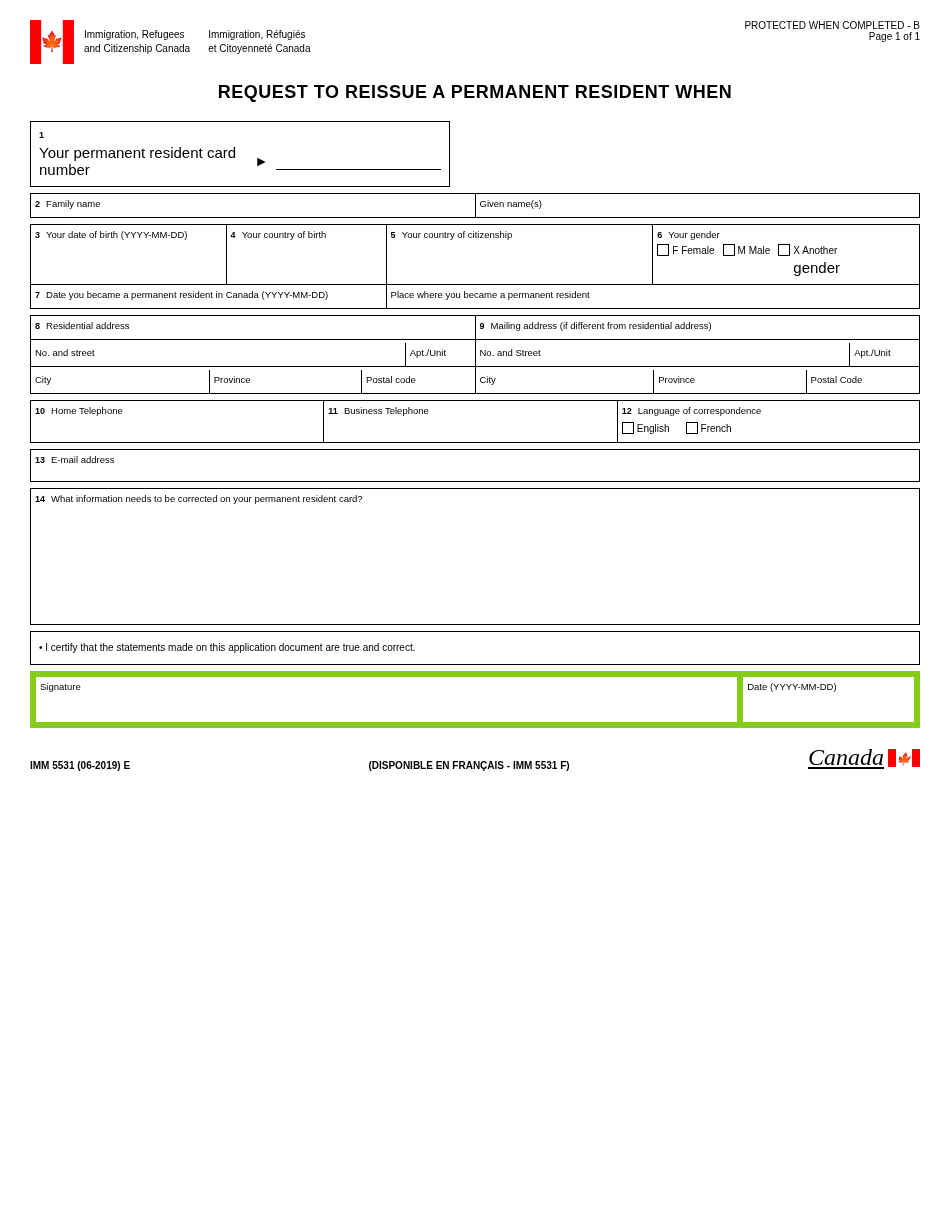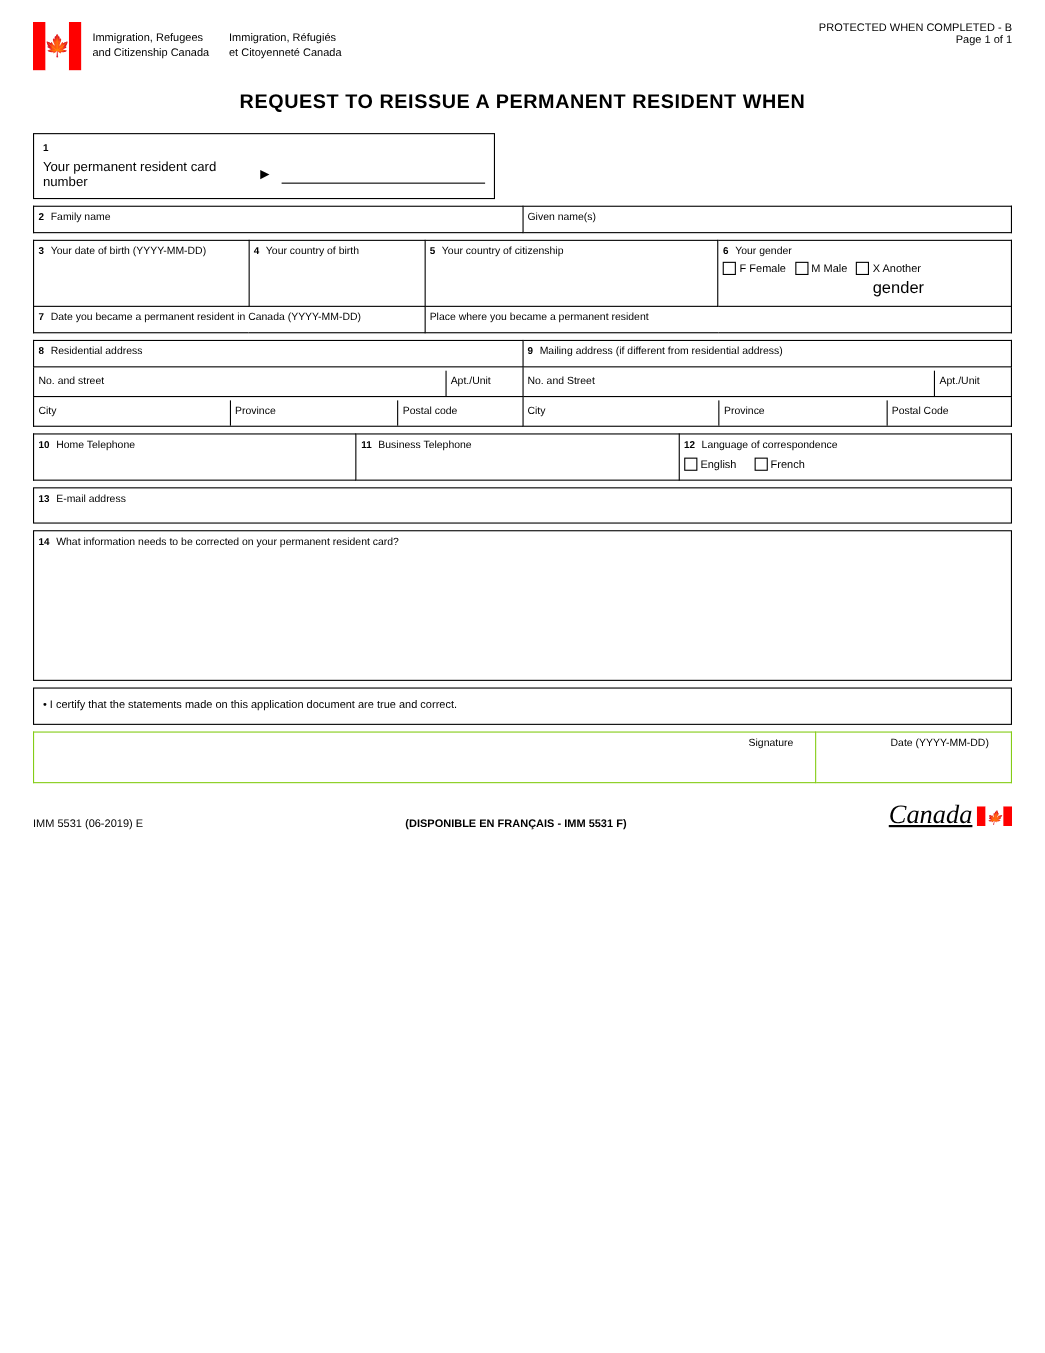--- a/index.html
+++ b/index.html
@@ -57,21 +57,21 @@
       padding: 6px 8px 8px 8px;
       margin-bottom: 6px;
       width: 420px;
     }
     .section1-inner {
       display: flex;
       align-items: center;
       gap: 8px;
     }
     .section1-label {
-      font-size: 12px;
+      font-size: 15px;
     }
     .arrow-right {
       font-size: 14px;
       font-weight: bold;
     }
     .pr-card-input {
       border: none;
       border-bottom: 1px solid #000;
       width: 200px;
       height: 18px;
@@ -166,34 +166,34 @@
       font-size: 10px;
       line-height: 1.6;
     }
     
     .signature-row {
       width: 100%;
       border-collapse: collapse;
       margin-bottom: 16px;
     }
     .signature-row td {
-      border: 1px solid #84cc16;
+      border: 6px solid #84cc16;
       vertical-align: top;
       padding: 3px 20px 30px 4px;
-      text-align: right;
     }
     
     .footer {
       display: flex;
       justify-content: space-between;
       align-items: flex-end;
       margin-top: 10px;
     }
     .footer-left {
       font-size: 10px;
+      font-weight: bold;
     }
     .footer-center {
       font-size: 10px;
       font-weight: bold;
       text-align: center;
     }
     .canada-wordmark {
       font-size: 22px;
       font-family: Georgia, serif;
       font-style: italic;

